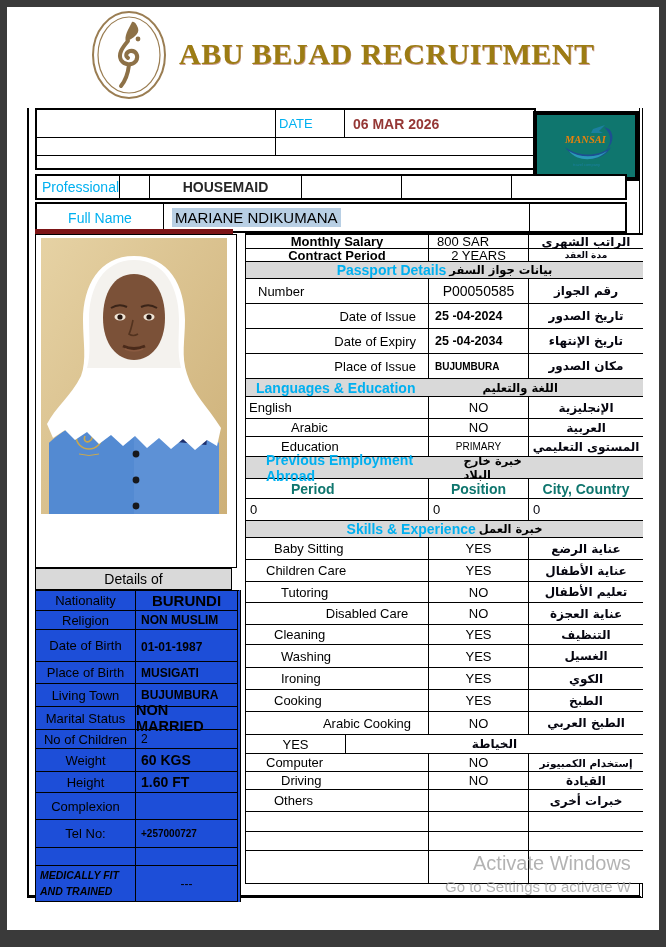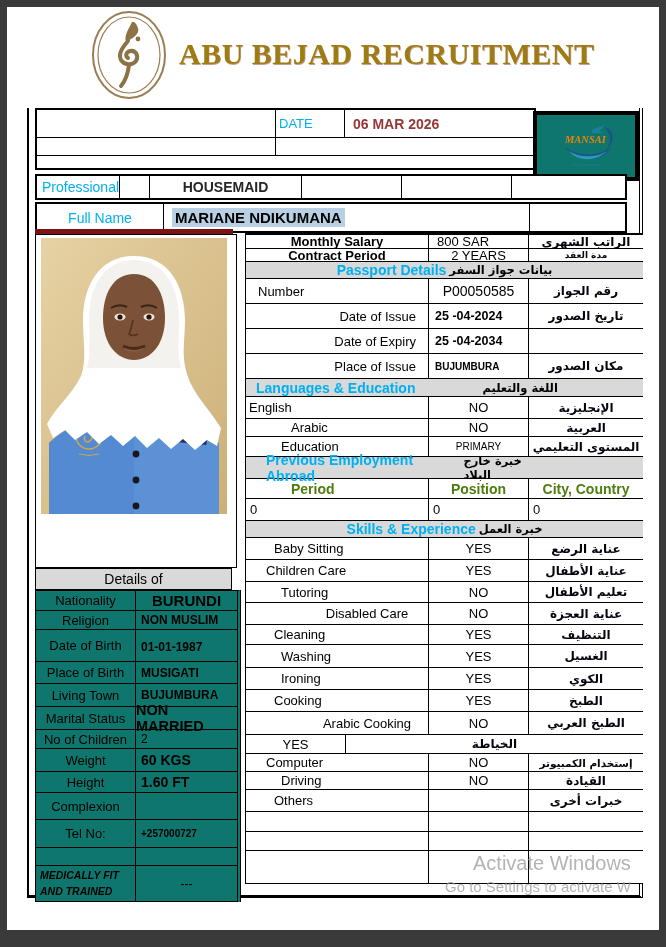--- a/index.html
+++ b/index.html
@@ -52,34 +52,34 @@
   
   .prof{left:28px;top:167px;width:592px;height:26px;border:2px solid #000;display:flex;box-sizing:border-box;background:#fff;}
   .prof .tcell{border-right:1px solid #000;}
   .prof .tcell:last-child{border-right:none;}
   .prof-label{color:#00b0f0;font-size:14px;padding-left:5px;}
   .prof-value{font-weight:bold;font-size:14px;color:#262626;justify-content:center;}
   .fullname{left:28px;top:195px;width:592px;height:31px;border:2px solid #000;display:flex;box-sizing:border-box;background:#fff;}
   .fullname .tcell{border-right:1px solid #000;}
   .fullname .tcell:last-child{border-right:none;}
   .fn-label{color:#00b0f0;font-size:14px;justify-content:center;}
-  .fn-value{font-weight:bold;font-size:15px;padding-left:8px;}
+  .fn-value{font-weight:normal;font-size:15px;padding-left:8px;}
   .hl{background:#b8cfe4;padding:1px 3px;}
 
   
   .maroon{left:28px;top:222px;width:198px;height:5px;background:#7c1416;}
   .photocell{left:28px;top:227px;width:202px;height:334px;border:1px solid #000;box-sizing:border-box;background:#fff;}
   .photo{position:absolute;left:5px;top:3px;width:186px;height:276px;}
   .details-hdr{
     left:28px;top:561px;width:197px;height:22px;border:1px solid #000;box-sizing:border-box;
     background:#d9d9d9;display:flex;align-items:center;justify-content:center;
     font-size:14px;color:#000;
   }
   .dtable{left:28px;top:583px;width:206px;border-top:1px solid #000;border-left:1px solid #000;
-    border-right:4px double #000;box-sizing:border-box;background:#0f766e;}
+    border-right:4px double #000;box-sizing:border-box;background:#1d4ed8;}
   .drow{display:flex;border-bottom:1px solid #000;box-sizing:border-box;}
   .dlab{width:100px;border-right:1px solid #000;box-sizing:border-box;display:flex;align-items:center;justify-content:center;font-size:13px;text-align:center;}
   .dval{flex:1;display:flex;align-items:center;font-weight:bold;font-size:12px;padding-left:5px;box-sizing:border-box;}
   .dval.big{font-size:15px;justify-content:center;padding-left:0;}
   .dval.top{align-items:flex-start;padding-top:2px;margin-top:8px;}
   .dval.plain{font-weight:normal;}
   .dval.tiny{font-size:10px;}
   .dval.center{justify-content:center;padding-left:0;}
   .dlab.small{font-size:10.5px;font-weight:bold;text-align:left;justify-content:flex-start;padding-left:4px;line-height:1.5;font-style:italic;}
 
@@ -98,21 +98,21 @@
   .clab.mid{justify-content:center;padding-left:60px;}
   .clab.cent{justify-content:center;padding-left:0;font-weight:bold;}
   .cval.leftv{justify-content:flex-start;padding-left:8px;}
   .cval.datev{justify-content:flex-start;padding-left:6px;font-weight:bold;font-size:12.5px;}
   .cval.smallv{font-size:10px;font-weight:bold;}
   .cval.num{font-size:14px;}
   .sechdr{background:#d9d9d9;color:#00b0f0;font-weight:bold;font-size:14px;
     display:flex;align-items:center;box-sizing:border-box;border-bottom:1px solid #000;}
   .sechdr .arpart{color:#000;font-size:11.5px;font-weight:bold;}
   .sechdr.centered{justify-content:center;gap:3px;}
-  .colhdr{color:#4d7c0f;font-weight:bold;font-size:14px;}
+  .colhdr{color:#0f766e;font-weight:bold;font-size:14px;}
   .zerocell{justify-content:flex-start;padding-left:4px;font-size:13px;}
 
   
   .wm1{left:466px;top:845px;font-size:20px;color:#9a9a9a;opacity:.75;white-space:nowrap;}
   .wm2{left:438px;top:871px;font-size:15px;color:#9a9a9a;opacity:.75;white-space:nowrap;}
 </style>
 </head>
 <body>
 
 <div class="page">
@@ -304,20 +304,21 @@
       <div class="c carb ar">رقم الجواز</div>
     </div>
     <div class="rrow" style="height:25px">
       <div class="c clab right">Date of Issue</div>
       <div class="c cval datev">25 -04-2024</div>
       <div class="c carb ar">تاريخ الصدور</div>
     </div>
     <div class="rrow" style="height:25px">
       <div class="c clab right">Date of Expiry</div>
       <div class="c cval datev">25 -04-2034</div>
+      <div class="c carb ar">تاريخ الإنتهاء</div>
     </div>
     <div class="rrow" style="height:25px">
       <div class="c clab right">Place of Issue</div>
       <div class="c cval smallv" style="justify-content:flex-start;padding-left:6px">BUJUMBURA</div>
       <div class="c carb ar">مكان الصدور</div>
     </div>
 
     <div class="sechdr" style="height:18px;padding-left:10px">
       <span>Languages &amp; Education</span>
       <span class="arpart ar" style="margin-left:auto;margin-right:22%">اللغة والتعليم</span>

